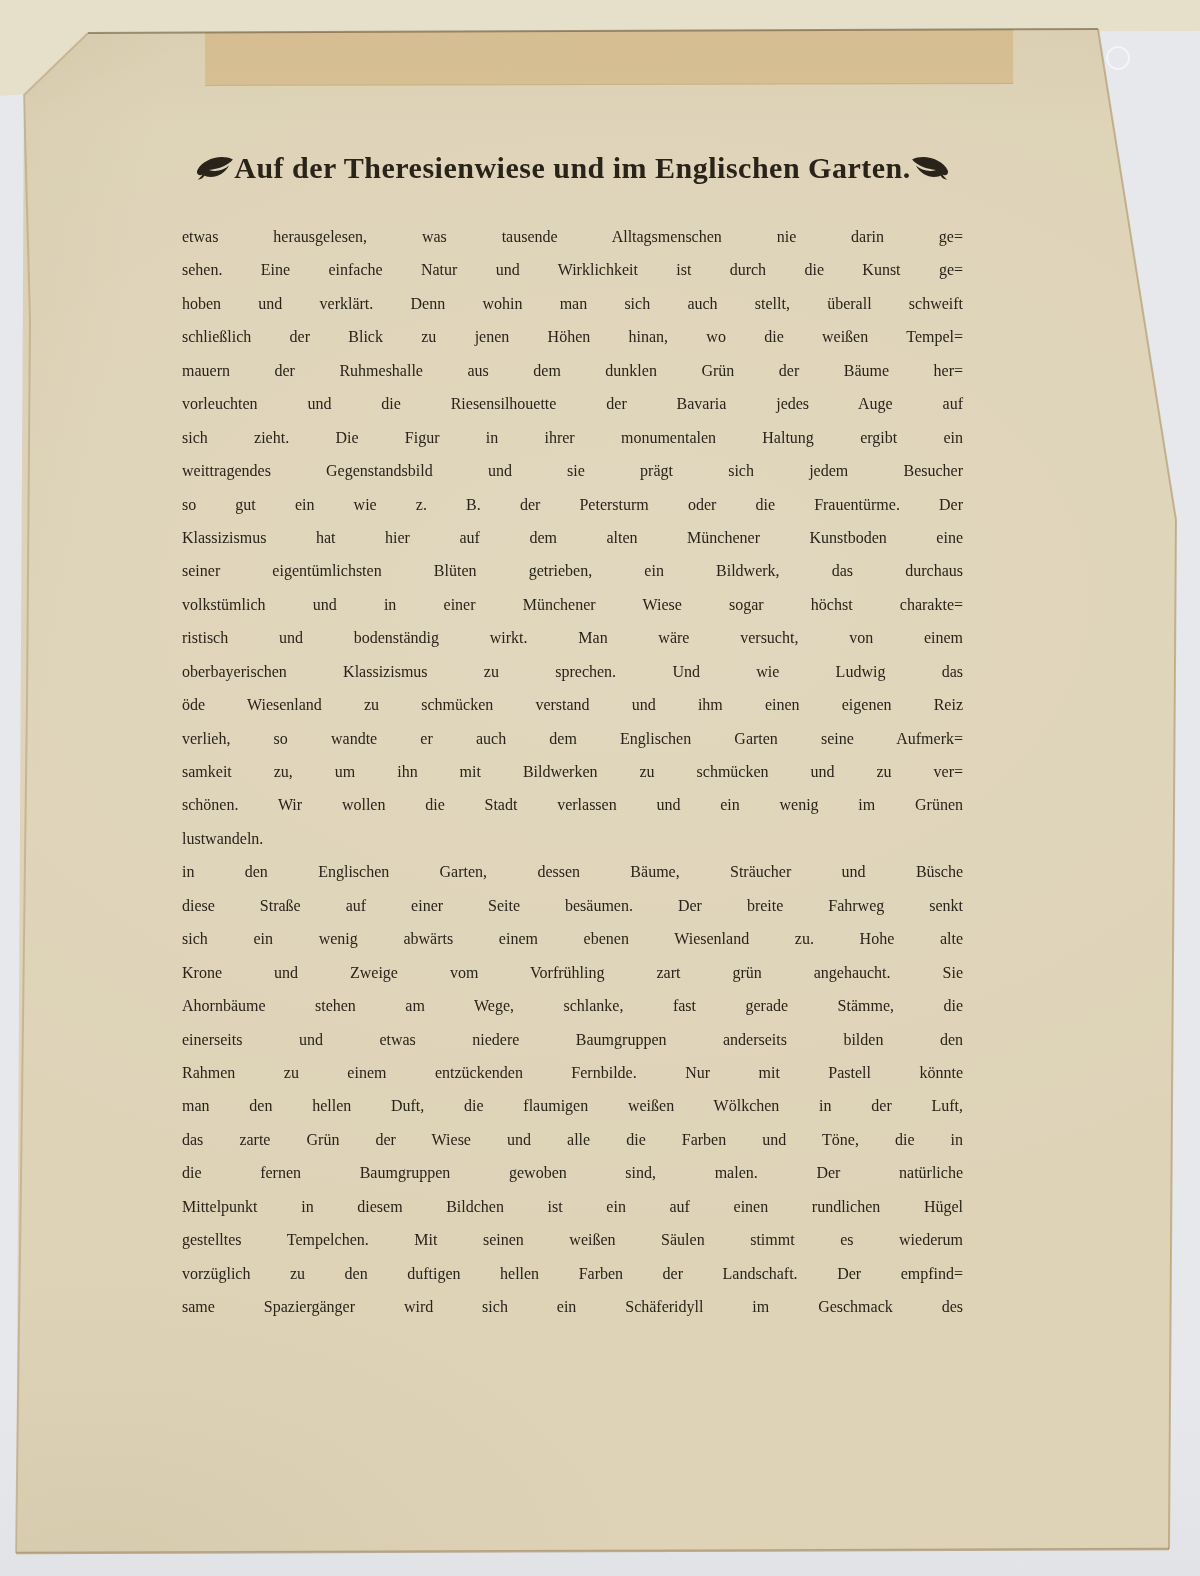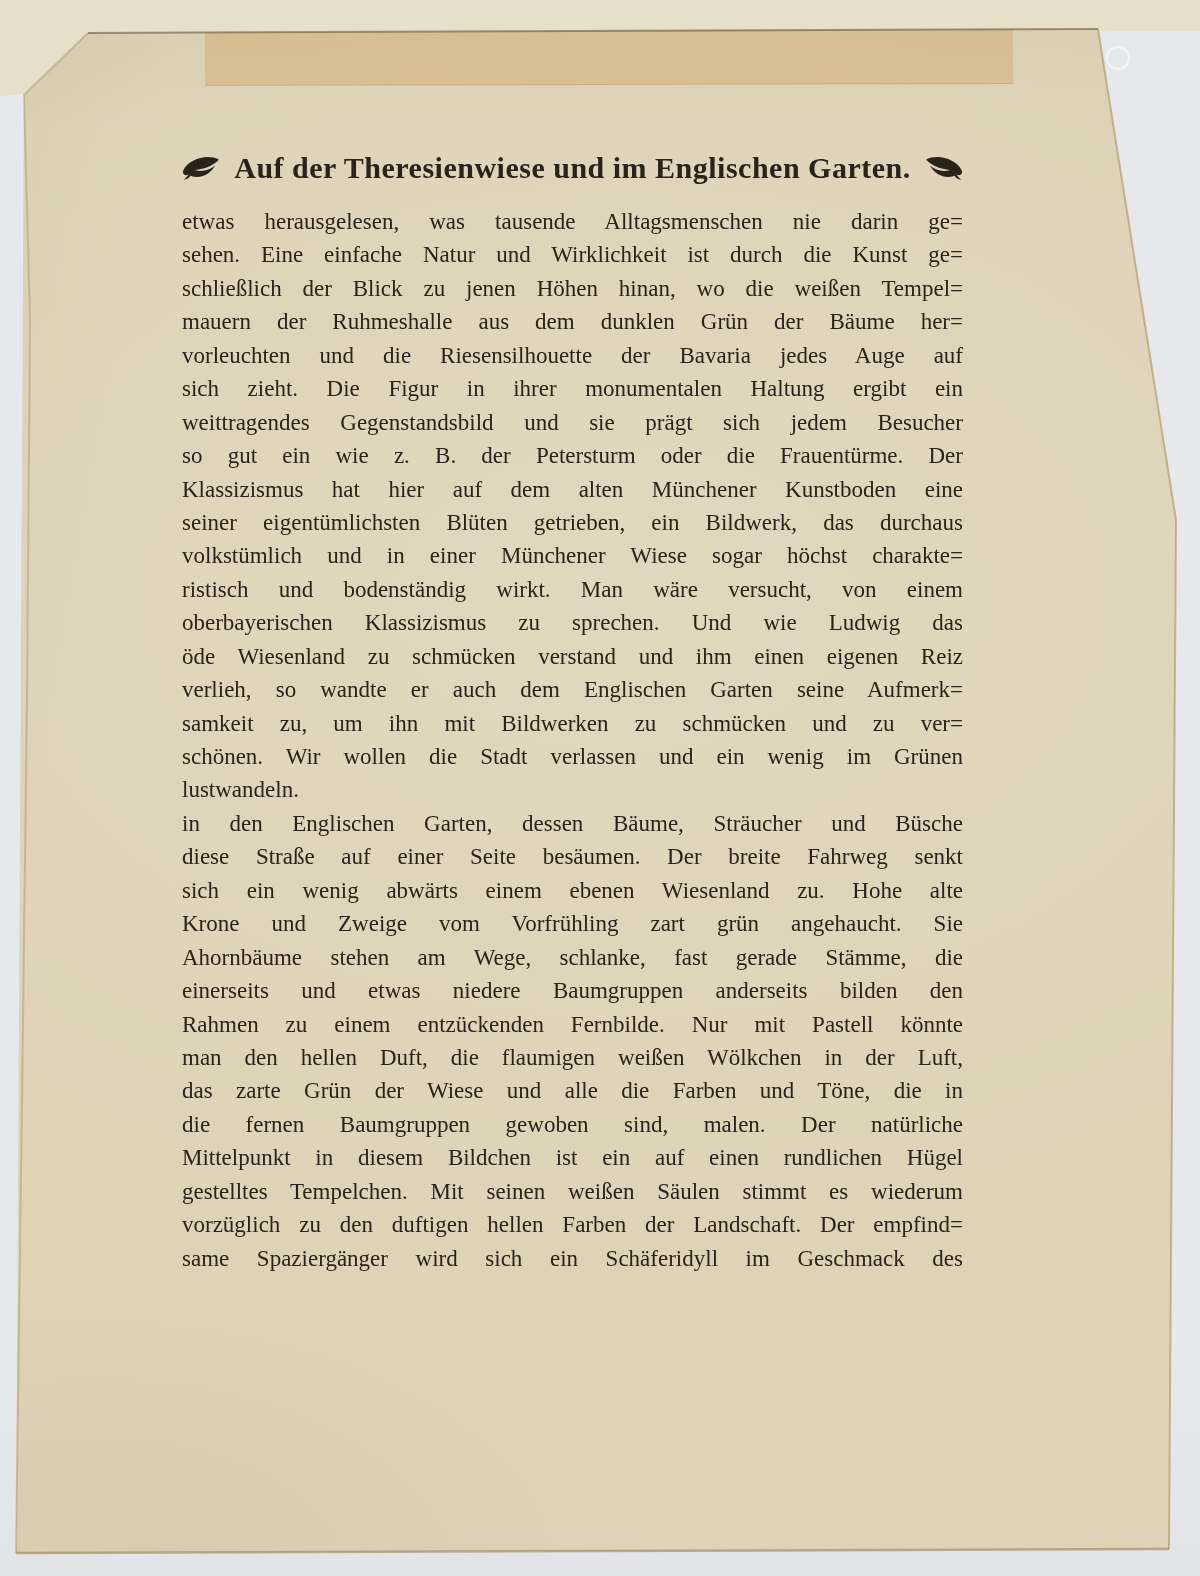--- a/index.html
+++ b/index.html
@@ -42,39 +42,39 @@
     left: 205px; top: 30px; width: 808px; height: 55px;
     background: var(--tape);
     border-bottom: 1px solid rgba(150,110,50,0.18);
     transform: rotate(-0.15deg);
     transform-origin: left top;
   }
 
   .page-header {
     position: absolute;
     left: 182px; top: 146px; width: 781px; height: 44px;
-    display: flex; align-items: center; justify-content: space-between;
+    display: flex; align-items: center; justify-content: center;
     gap: 0;
     color: var(--ink);
   }
   .page-title {
     font-size: 30px;
     font-weight: bold;
     letter-spacing: 0.5px;
     white-space: nowrap;
   }
   .fleuron { width: 38px; height: 25px; flex: 0 0 auto; }
   .fleuron svg { width: 100%; height: 100%; fill: var(--ink); }
   .fleuron.flip svg { transform: scale(-1, 1); }
 
   .text-block {
     position: absolute;
-    left: 182px; top: 205px; width: 781px;
+    left: 182px; top: 220px; width: 781px;
     color: var(--ink);
-    font-size: 23px;
+    font-size: 16px;
     line-height: 33.45px;
   }
   .line {
     text-align: justify;
     text-align-last: justify;
     white-space: nowrap;
     height: 33.45px;
   }
   .line.no-just { text-align-last: left; }
   .line.indent { padding-left: 62px; }
@@ -112,20 +112,21 @@
       <span class="fleuron flip">
         <svg viewBox="0 0 34 22" aria-hidden="true">
           <path d="M33 3 C22 -2.5 6 3 1.2 12.5 C-0.2 15.5 2.6 18.2 5.8 16.4 C13 21.5 25 17.5 29.6 8.4 C25 12.6 17.5 14.4 11.6 12.4 C19.8 11.6 28.6 8.4 33 3 Z M5.8 16.4 C4.2 18.6 3.2 20 1.4 21 C4.4 20.8 6.4 19.4 7.6 17.2 Z"></path>
         </svg>
       </span>
     </div>
 
     <div class="text-block">
         <div class="line">etwas herausgelesen, was tausende Alltagsmenschen nie darin ge=</div>
         <div class="line">sehen. Eine einfache Natur und Wirklichkeit ist durch die Kunst ge=</div>
+        <div class="line">hoben und verklärt. Denn wohin man sich auch stellt, überall schweift</div>
         <div class="line">schließlich der Blick zu jenen Höhen hinan, wo die weißen Tempel=</div>
         <div class="line">mauern der Ruhmeshalle aus dem dunklen Grün der Bäume her=</div>
         <div class="line">vorleuchten und die Riesensilhouette der Bavaria jedes Auge auf</div>
         <div class="line">sich zieht. Die Figur in ihrer monumentalen Haltung ergibt ein</div>
         <div class="line">weittragendes Gegenstandsbild und sie prägt sich jedem Besucher</div>
         <div class="line">so gut ein wie z. B. der Petersturm oder die Frauentürme. Der</div>
         <div class="line">Klassizismus hat hier auf dem alten Münchener Kunstboden eine</div>
         <div class="line">seiner eigentümlichsten Blüten getrieben, ein Bildwerk, das durchaus</div>
         <div class="line">volkstümlich und in einer Münchener Wiese sogar höchst charakte=</div>
         <div class="line">ristisch und bodenständig wirkt. Man wäre versucht, von einem</div>

